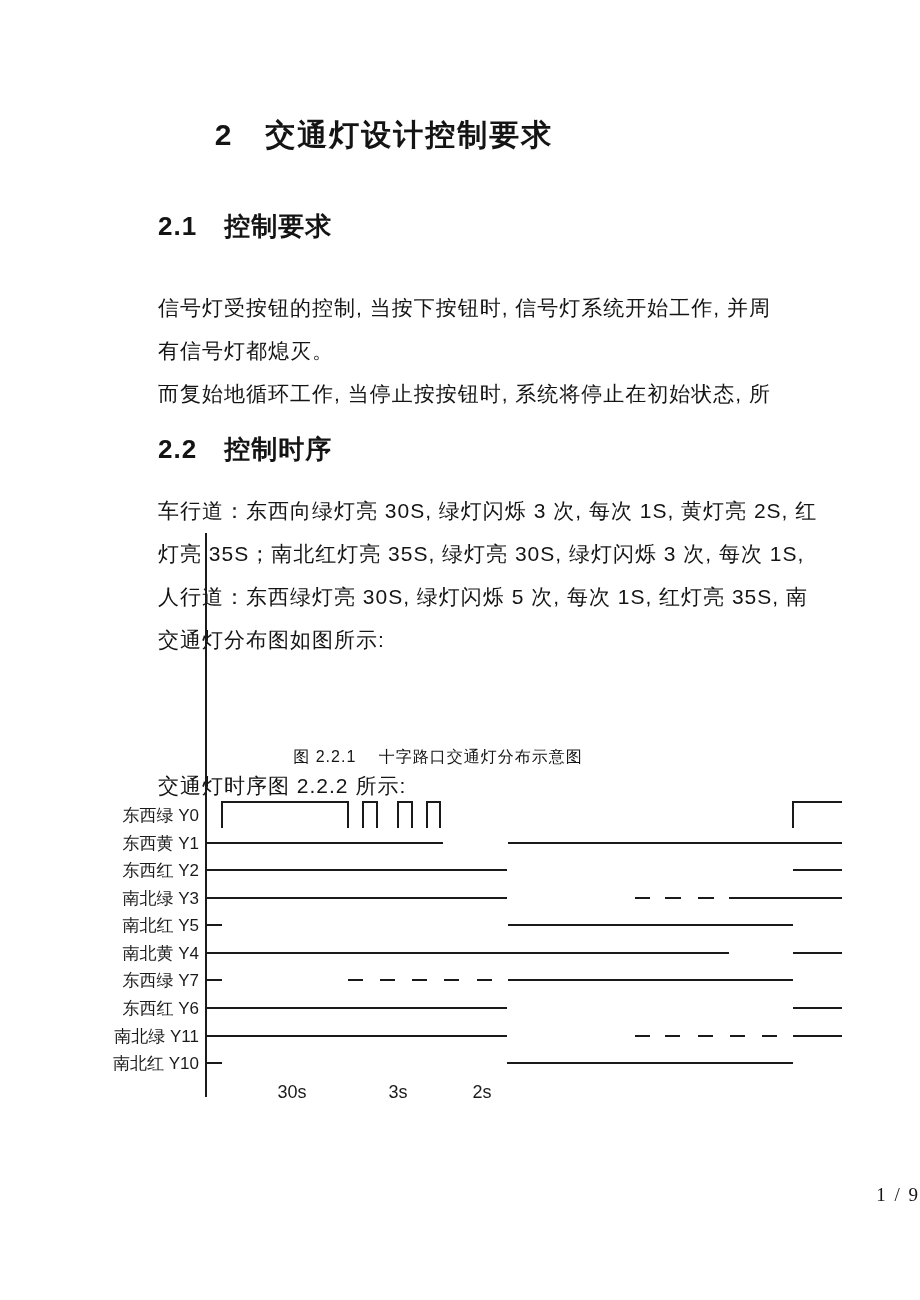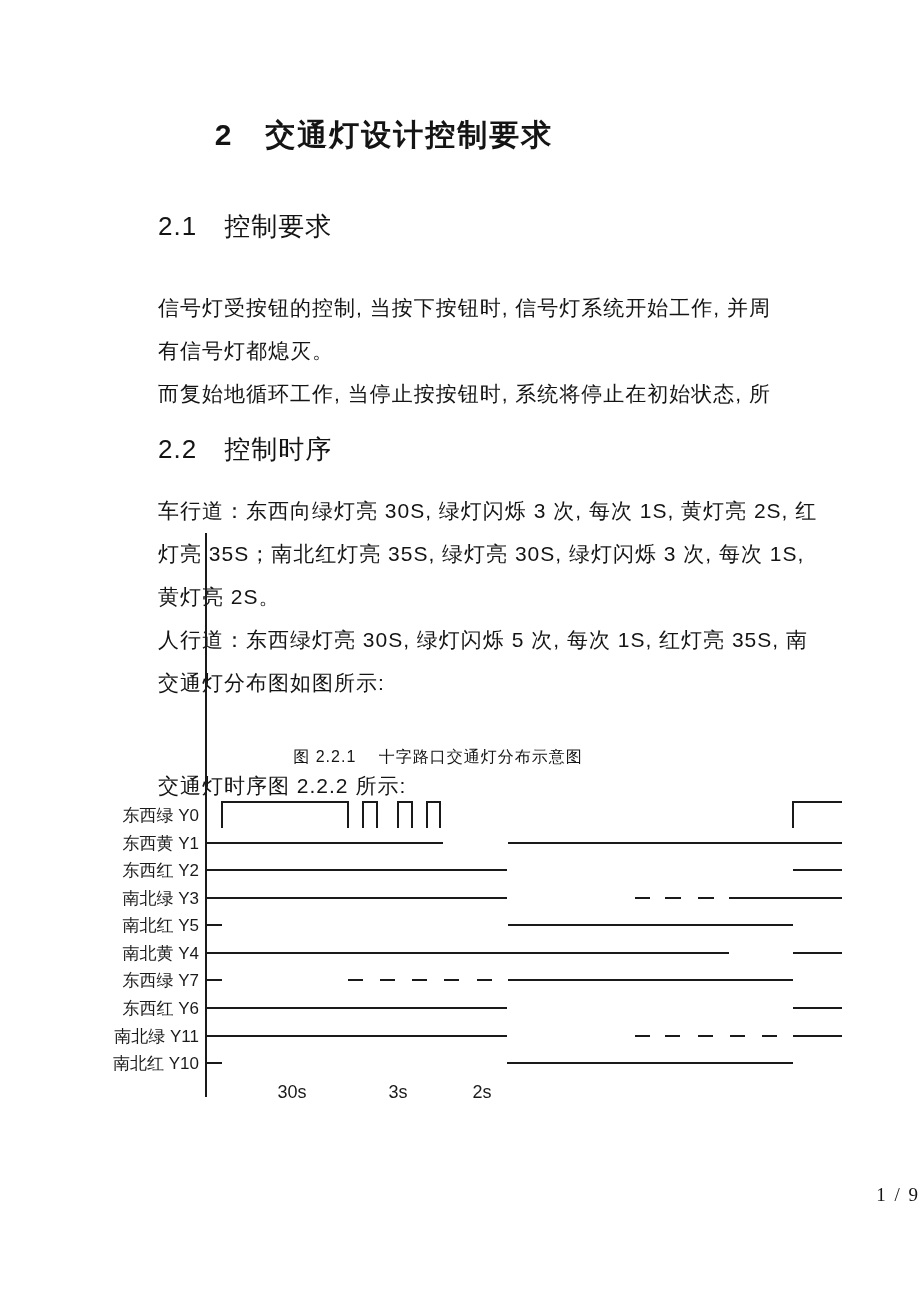--- a/index.html
+++ b/index.html
@@ -7,21 +7,21 @@
     width:920px;height:1300px;
     background:#ffffff;color:#141414;position:relative;overflow:hidden;
     font-family:"Liberation Sans","DejaVu Sans",sans-serif;
   }
   .abs{position:absolute;}
   .doc-title{
     top:114px;left:0;width:768px;text-align:center;
     font-size:30px;line-height:42px;font-weight:bold;letter-spacing:2px;
   }
   .h2{
-    left:158px;font-size:26px;line-height:36px;font-weight:normal;letter-spacing:1px;
+    left:158px;font-size:26px;line-height:36px;font-weight:bold;letter-spacing:1px;
   }
   #h21{top:208px;}
   #h22{top:431px;}
   .bodytext{left:158px;width:620px;}
   #para21{top:286px;}
   #para22{top:489px;}
   .line{
     height:43px;line-height:43px;font-size:21px;letter-spacing:1px;white-space:nowrap;
   }
   .caption{
@@ -49,21 +49,20 @@
     <div class="line">信号灯受按钮的控制, 当按下按钮时, 信号灯系统开始工作, 并周</div>
     <div class="line">有信号灯都熄灭。</div>
     <div class="line">而复始地循环工作, 当停止按按钮时, 系统将停止在初始状态, 所</div>
   </div>
 
 <div class="abs h2" id="h22">2.2　控制时序</div>
 
 <div class="abs bodytext" id="para22">
     <div class="line">车行道：东西向绿灯亮 30S, 绿灯闪烁 3 次, 每次 1S, 黄灯亮 2S, 红</div>
     <div class="line">灯亮 35S；南北红灯亮 35S, 绿灯亮 30S, 绿灯闪烁 3 次, 每次 1S,</div>
-    <div class="line">黄灯亮 2S。</div>
     <div class="line">人行道：东西绿灯亮 30S, 绿灯闪烁 5 次, 每次 1S, 红灯亮 35S, 南</div>
     <div class="line">交通灯分布图如图所示:</div>
   </div>
 
 <div class="abs caption">图 2.2.1　 十字路口交通灯分布示意图</div>
 
 <div class="abs" id="seqline">交通灯时序图 2.2.2 所示:</div>
 
 <svg id="diagram-svg" width="920" height="1300" xmlns="http://www.w3.org/2000/svg">
     <line x1="206" y1="533" x2="206" y2="1097" stroke="#1a1a1a" stroke-width="2"></line>

